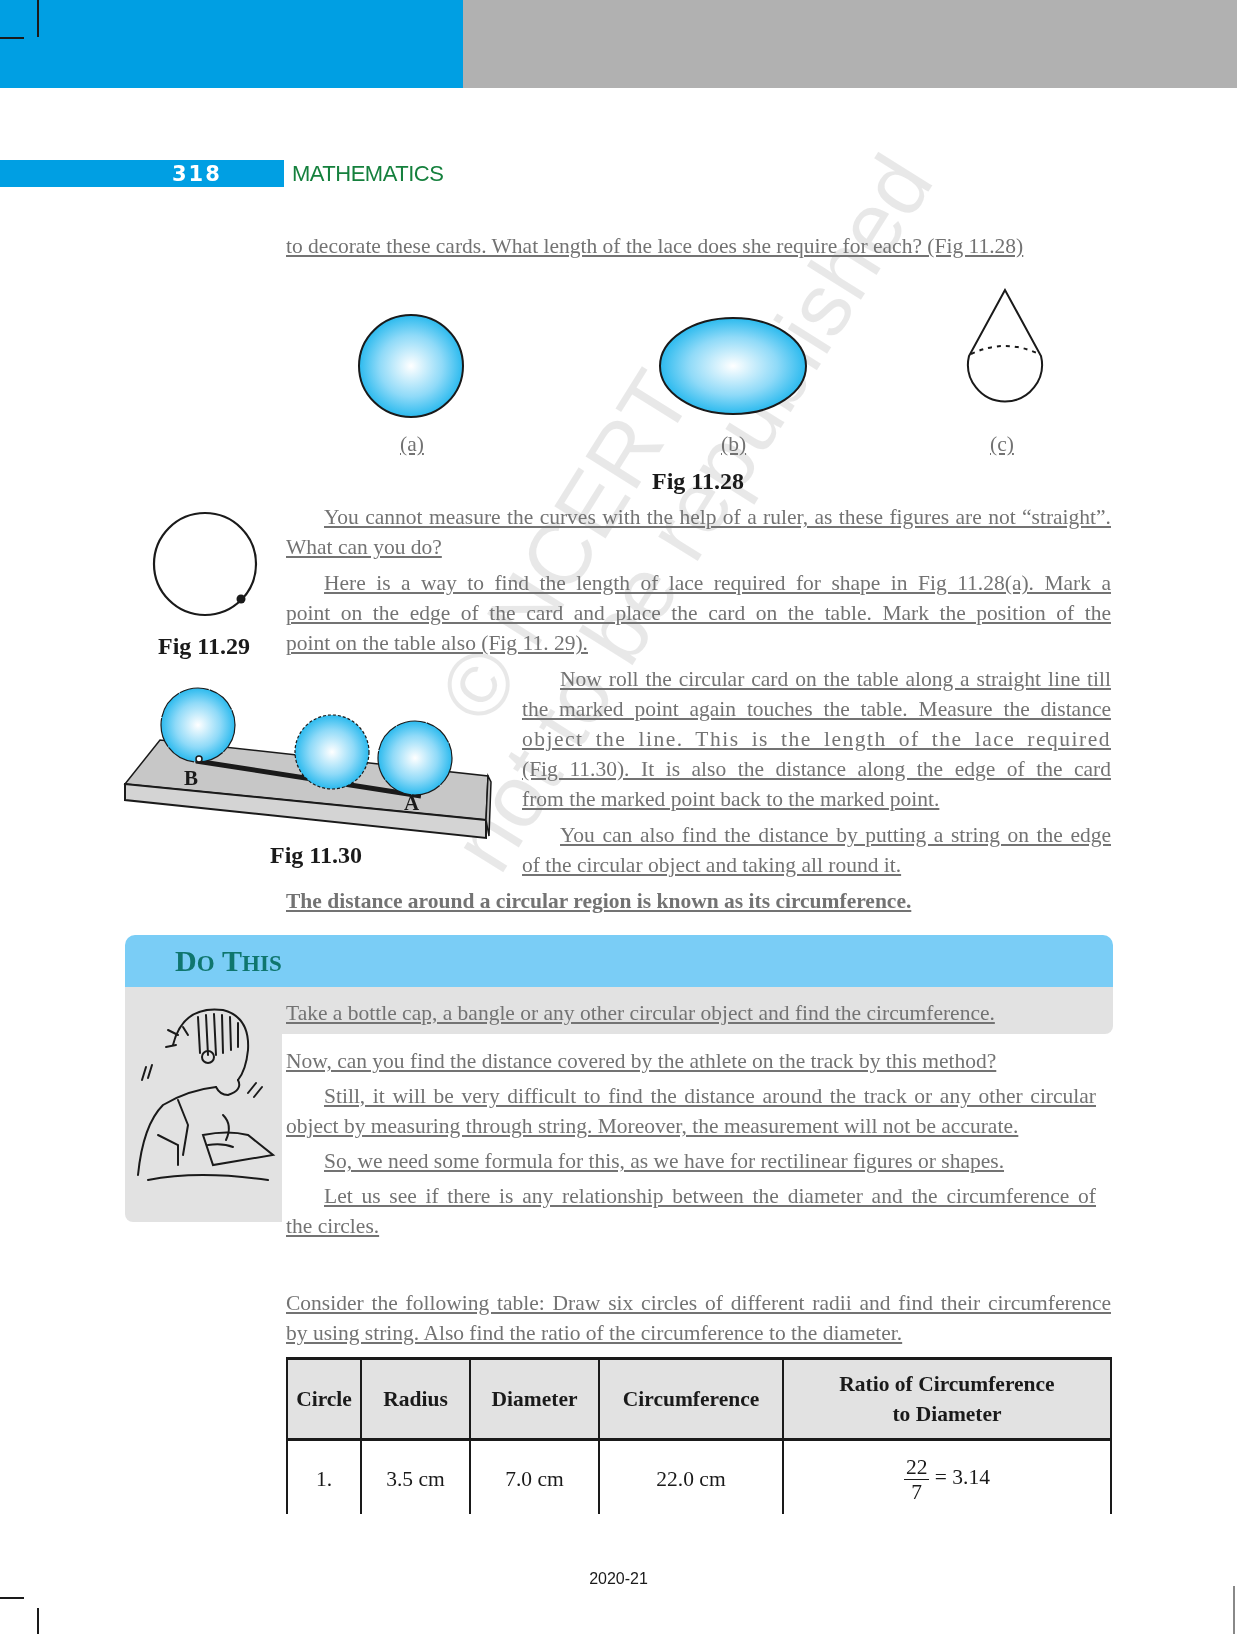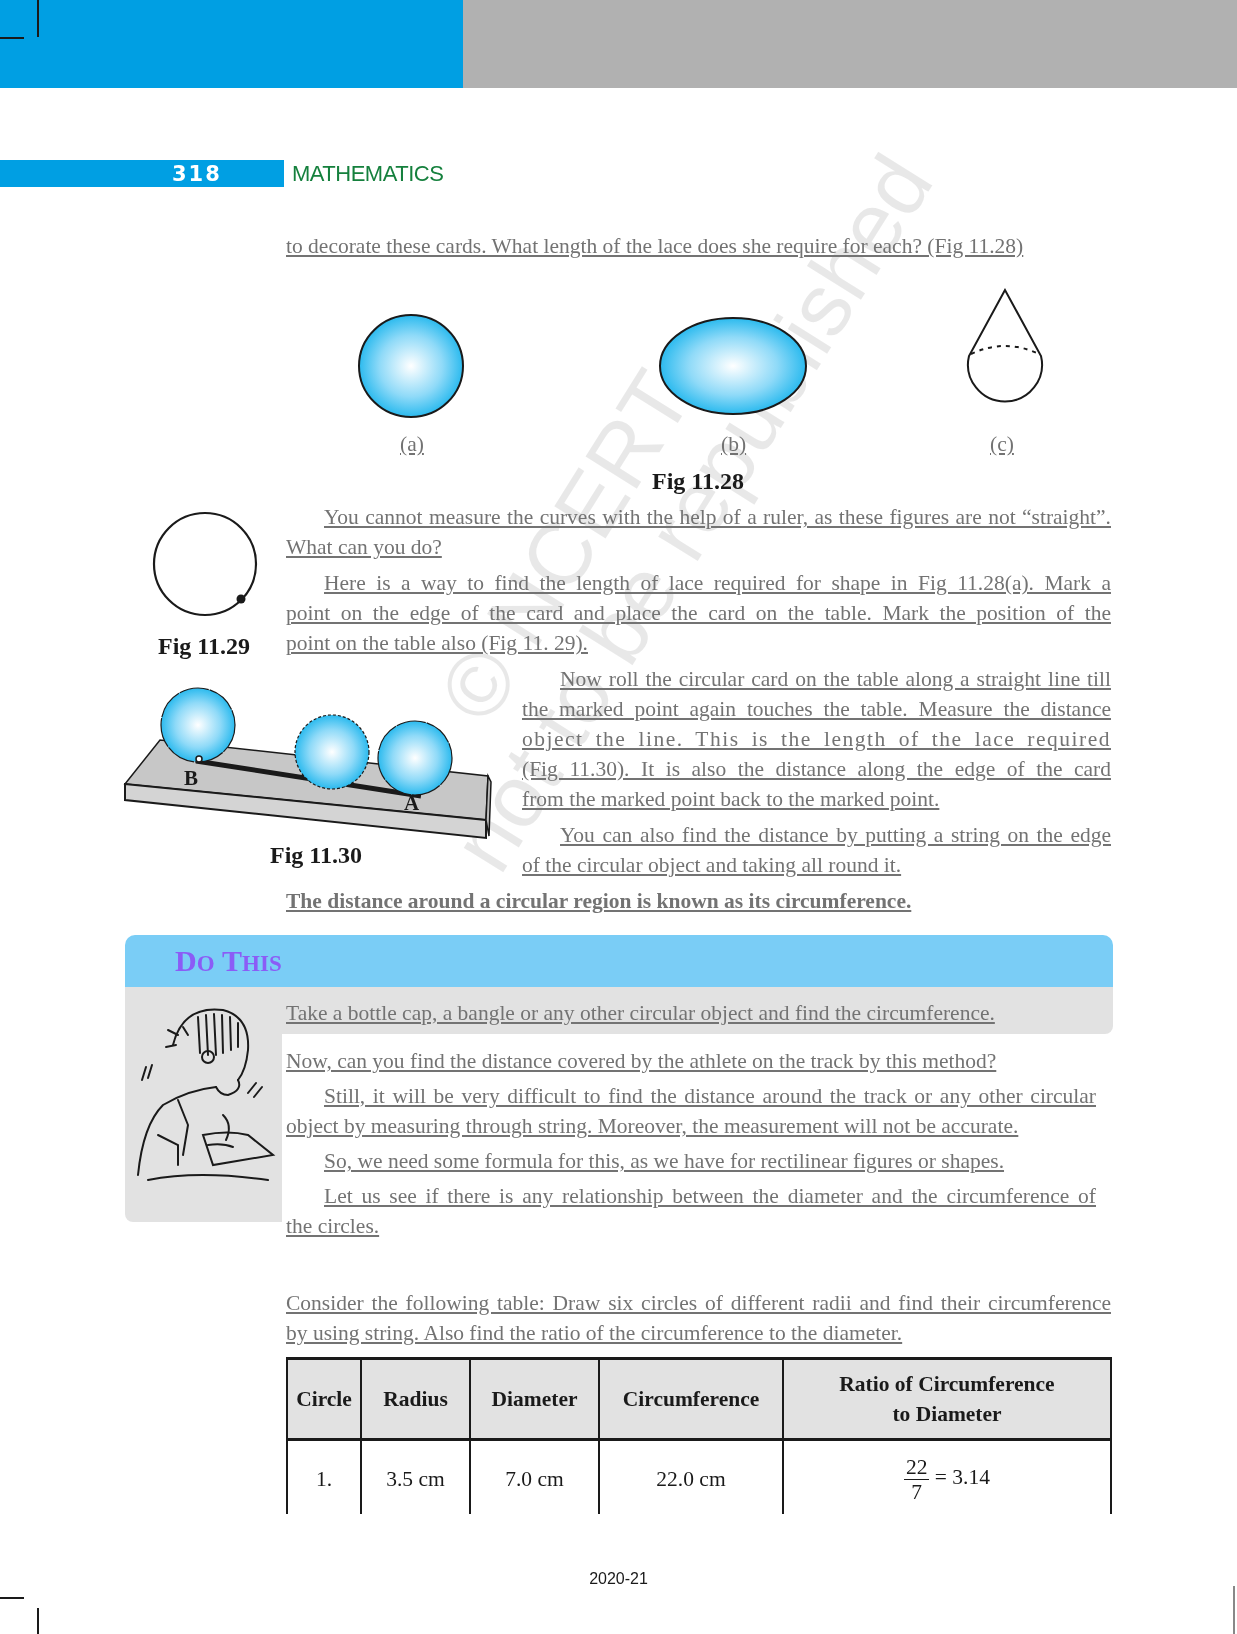--- a/index.html
+++ b/index.html
@@ -22,21 +22,21 @@
     font-family: "Liberation Sans", sans-serif; font-size: 22px; letter-spacing: -0.5px; text-align: center; }
 
   .txt { font-size: 21.5px; line-height: 30px; color: #737373; text-decoration: underline; }
   .just { text-align: justify; text-align-last: justify; }
   .indent { text-indent: 38px; }
   .figlabel { font-weight: bold; font-size: 24px; }
 
   
   .do-head { left: 125px; top: 935px; width: 988px; height: 52px; background: #7acdf6;
     border-radius: 10px 10px 0 0; }
-  .do-title { left: 175px; top: 944px; font-size: 30px; font-weight: bold; color: #8b5cf6; }
+  .do-title { left: 175px; top: 944px; font-size: 30px; font-weight: bold; color: #0f766e; }
   .do-title .sc { font-size: 23px; }
   .do-body { left: 125px; top: 987px; width: 988px; height: 47px; background: #e2e2e2;
     border-radius: 0 0 8px 0; }
   .do-side { left: 125px; top: 987px; width: 157px; height: 235px; background: #e2e2e2;
     border-radius: 0 0 0 8px; }
 
   
   table.circ { position: absolute; left: 286px; top: 1357px; width: 826px; border-collapse: collapse; }
   table.circ th, table.circ td { border-left: 2px solid #1a1a1a; border-right: 2px solid #1a1a1a;
     text-align: center; font-size: 21.5px; }

